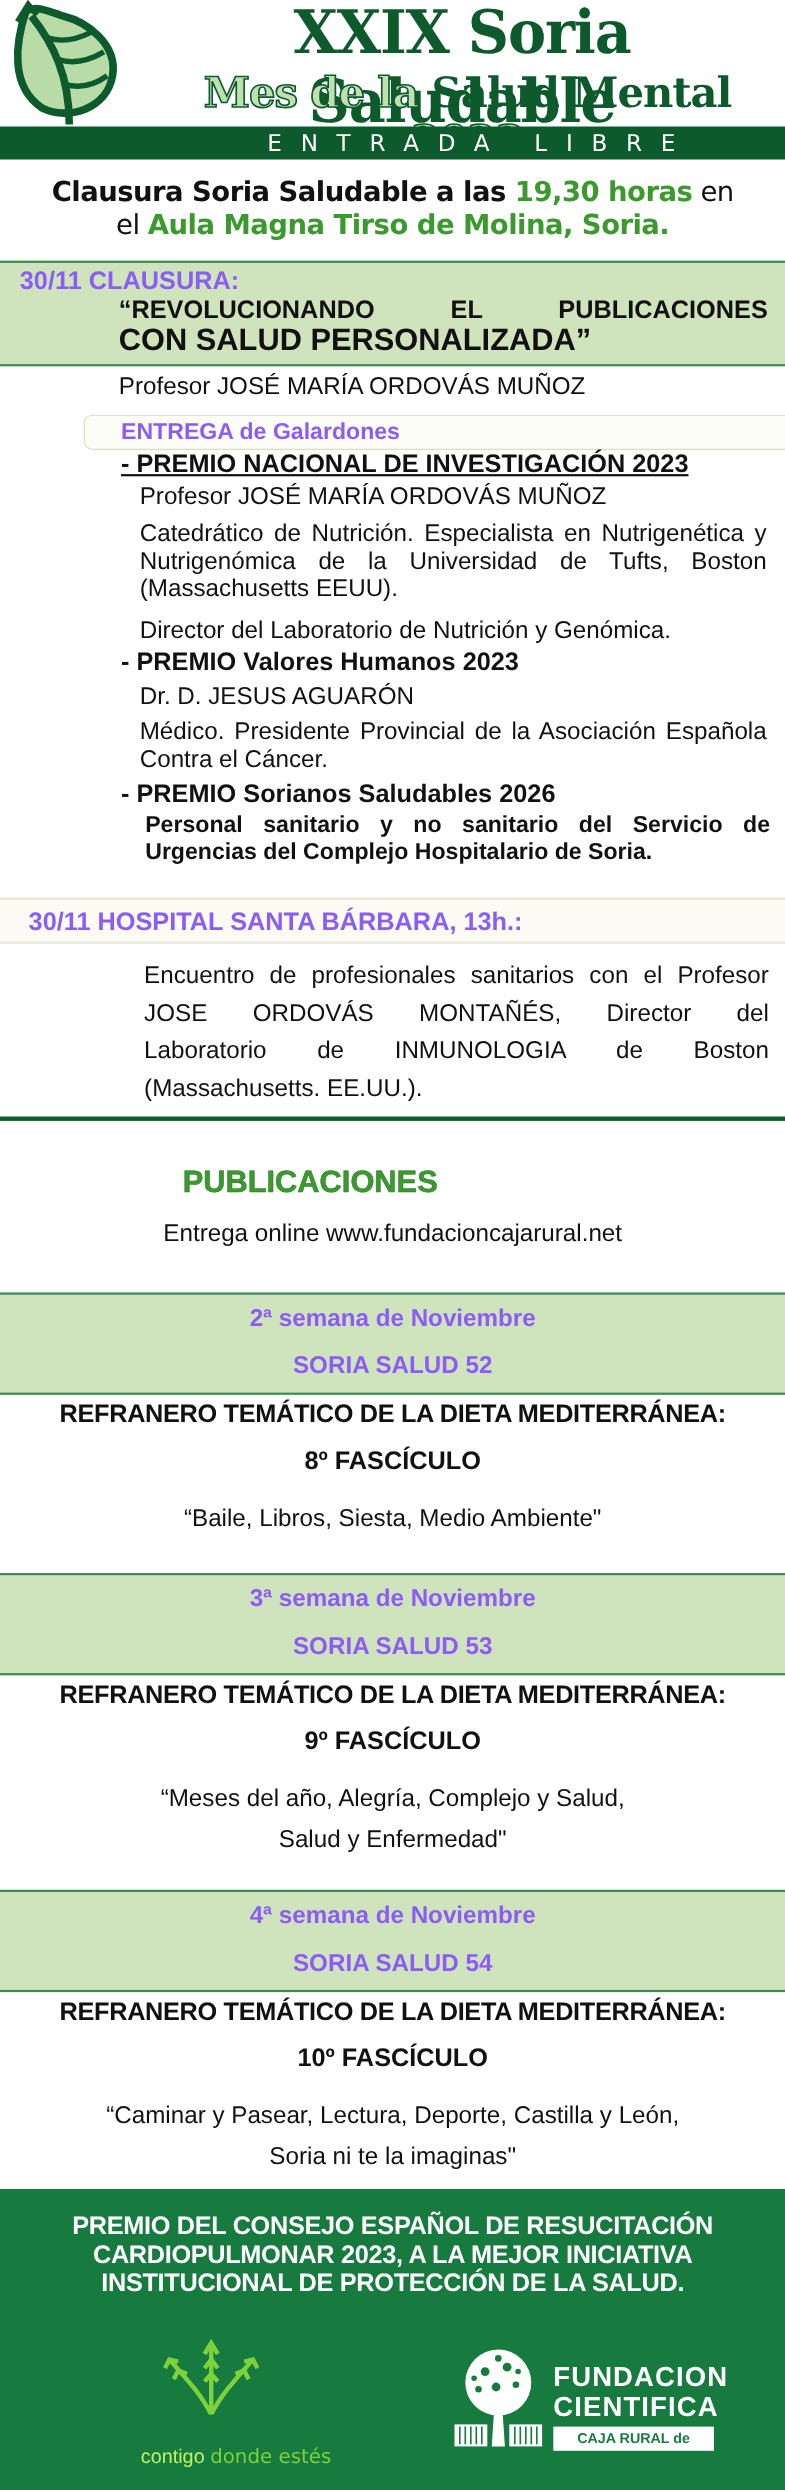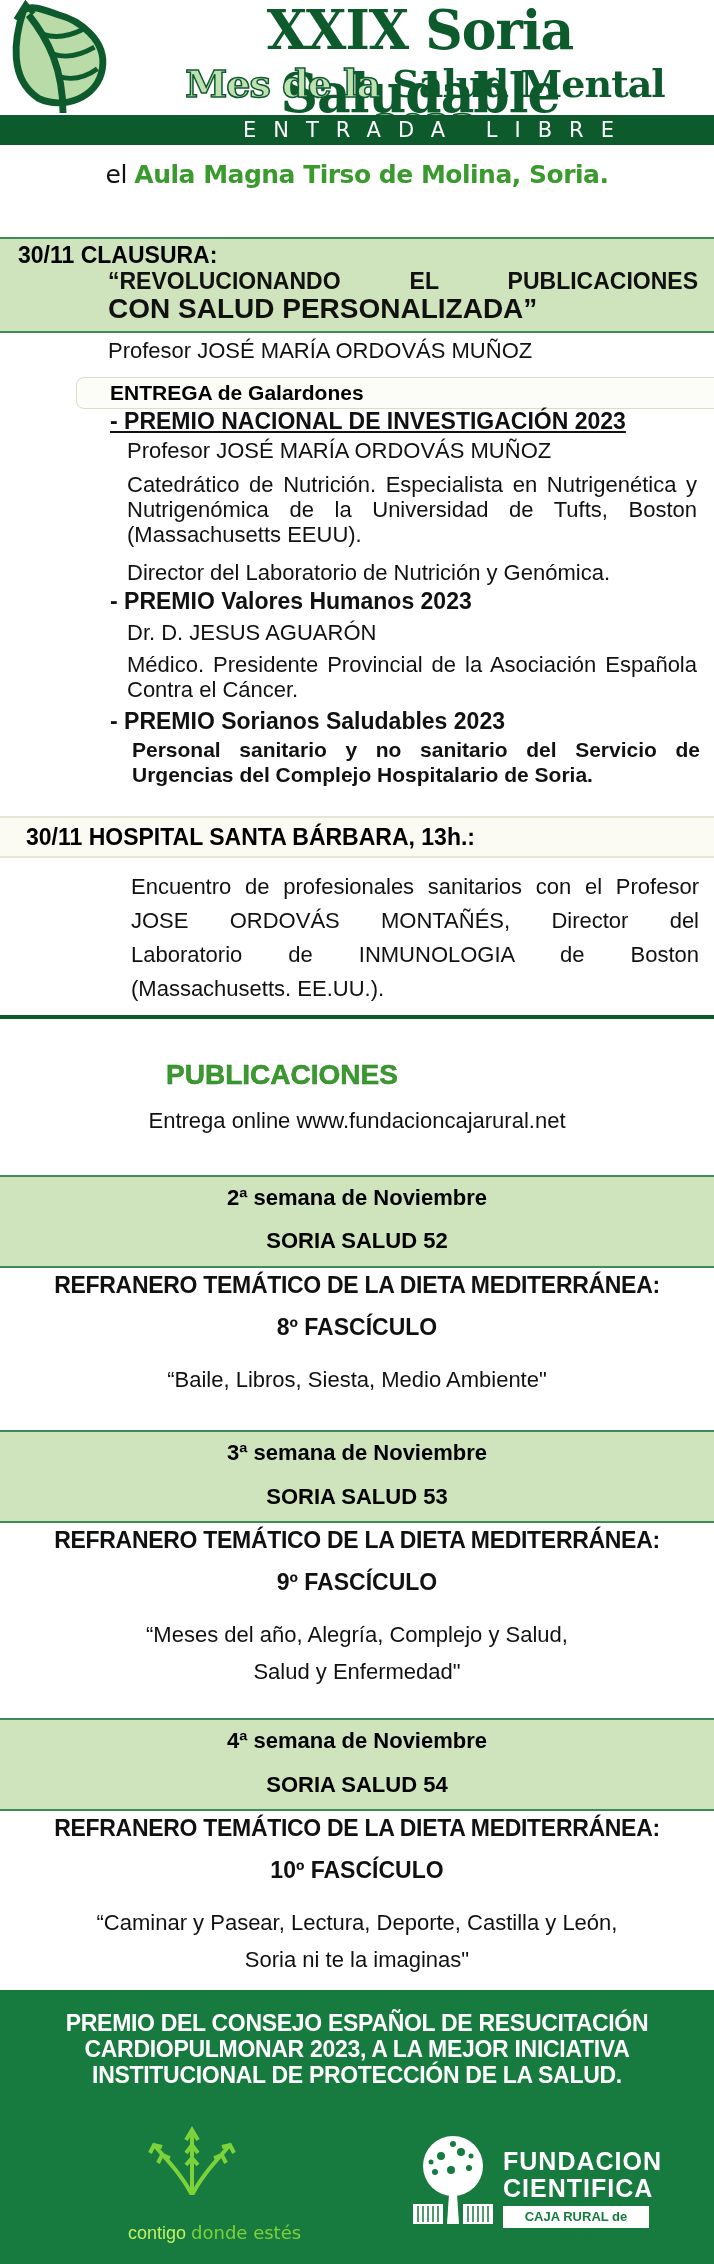--- a/index.html
+++ b/index.html
@@ -1,19 +1,19 @@
 <!DOCTYPE html>
 <html><head>
 <meta charset="utf-8">
 <style>
   * { box-sizing: border-box; margin: 0; padding: 0; }
   html, body { width: 714px; background: #ffffff; }
   body { font-family: "Liberation Sans", "DejaVu Sans", sans-serif; color: #111; width: 714px; height: 2264px; position: relative; overflow: hidden; }
 
-  .dk { color: #000000; }
+  .dk { color: #8b5cf6; }
   .lime { color: #3a9a2e; }
 
   
   .header { position: absolute; top: 0; left: 0; width: 714px; height: 145px; }
   .leaf { position: absolute; left: 4px; top: 0; width: 118px; height: 118px; }
   .title1 { position: absolute; left: 150px; top: 2px; width: 540px; text-align: center; font-family: "DejaVu Serif", serif; font-weight: bold; font-size: 52px; letter-spacing: -1px; color: #0d5a2c; line-height: 60px; transform: scaleY(1.05); }
   .title2 { position: absolute; left: 150px; top: 62px; width: 550px; text-align: center; font-family: "DejaVu Serif", serif; font-weight: bold; font-size: 38px; letter-spacing: -1px; line-height: 44px; }
   .title2 .outl { color: #bfe0b0; -webkit-text-stroke: 1.5px #0d5a2c; }
   .title2 .sol { color: #0d5a2c; }
   .banner { position: absolute; left: 0; top: 115px; width: 714px; height: 30px; background: #0d5a2c; color: #fff; font-size: 21px; letter-spacing: 17px; text-align: center; line-height: 30px; padding-left: 160px; font-family: "DejaVu Sans", sans-serif; }
@@ -56,20 +56,23 @@
   <div class="title2">
     <span class="outl">Mes de la</span>
     <span class="sol">Salud Mental</span>
     <span class="outl">2023</span>
   </div>
   <div class="banner">ENTRADA LIBRE</div>
 </div>
 
 <div class="intro">
   <div>
+    <span>Clausura Soria Saludable a las </span><span class="green">19,30 horas</span><span class="reg"> en</span>
+  </div>
+  <div>
     <span class="reg">el </span><span class="green">Aula Magna Tirso de Molina, Soria.</span>
   </div>
 </div>
 
 <div class="band-green" style="top:237px;height:96px;"></div>
 <div class="txt b dk" style="left:18px;top:242px;font-size:23px;">30/11 CLAUSURA:</div>
 <div class="txt b just-full" style="left:108px;top:268px;width:590px;font-size:23px;">“REVOLUCIONANDO EL PUBLICACIONES</div>
 <div class="txt b" style="left:108px;top:296px;width:590px;font-size:28px;">CON SALUD PERSONALIZADA”</div>
 <div class="txt" style="left:108px;top:338px;width:590px;">Profesor JOSÉ MARÍA ORDOVÁS MUÑOZ</div>
 
@@ -78,21 +81,21 @@
 
 <div class="txt b" style="left:110px;top:408px;width:600px;font-size:23px;text-decoration:underline;">- PREMIO NACIONAL DE INVESTIGACIÓN 2023</div>
 <div class="txt" style="left:127px;top:438px;width:580px;">Profesor JOSÉ MARÍA ORDOVÁS MUÑOZ</div>
 <div class="txt just" style="left:127px;top:472px;width:570px;line-height:25px;">Catedrático de Nutrición. Especialista en Nutrigenética y Nutrigenómica de la Universidad de Tufts, Boston (Massachusetts EEUU).</div>
 <div class="txt" style="left:127px;top:560px;width:580px;">Director del Laboratorio de Nutrición y Genómica.</div>
 
 <div class="txt b" style="left:110px;top:588px;width:600px;font-size:23px;">- PREMIO Valores Humanos 2023</div>
 <div class="txt" style="left:127px;top:620px;width:580px;">Dr. D. JESUS AGUARÓN</div>
 <div class="txt just" style="left:127px;top:652px;width:570px;line-height:25px;">Médico. Presidente Provincial de la Asociación Española Contra el Cáncer.</div>
 
-<div class="txt b" style="left:110px;top:708px;width:600px;font-size:23px;">- PREMIO Sorianos Saludables 2023</div>
+<div class="txt b" style="left:110px;top:708px;width:600px;font-size:23px;">- PREMIO Sorianos Saludables 2026</div>
 <div class="txt b just" style="left:132px;top:737px;width:568px;font-size:21px;line-height:25px;">Personal sanitario y no sanitario del Servicio de Urgencias del Complejo Hospitalario de Soria.</div>
 
 <div class="band-cream" style="top:816px;height:42px;"></div>
 <div class="txt b dk" style="left:26px;top:824px;font-size:23px;">30/11 HOSPITAL SANTA BÁRBARA, 13h.:</div>
 <div class="txt just-full" style="left:131px;top:870px;width:568px;line-height:34px;">Encuentro de profesionales  sanitarios con el Profesor</div>
 <div class="txt just-full" style="left:131px;top:904px;width:568px;line-height:34px;">JOSE ORDOVÁS MONTAÑÉS, Director del</div>
 <div class="txt just-full" style="left:131px;top:938px;width:568px;line-height:34px;">Laboratorio de INMUNOLOGIA de Boston</div>
 <div class="txt" style="left:131px;top:972px;width:568px;line-height:34px;">(Massachusetts. EE.UU.).</div>
 
 <div class="hr-dark" style="top:1015px;"></div>

